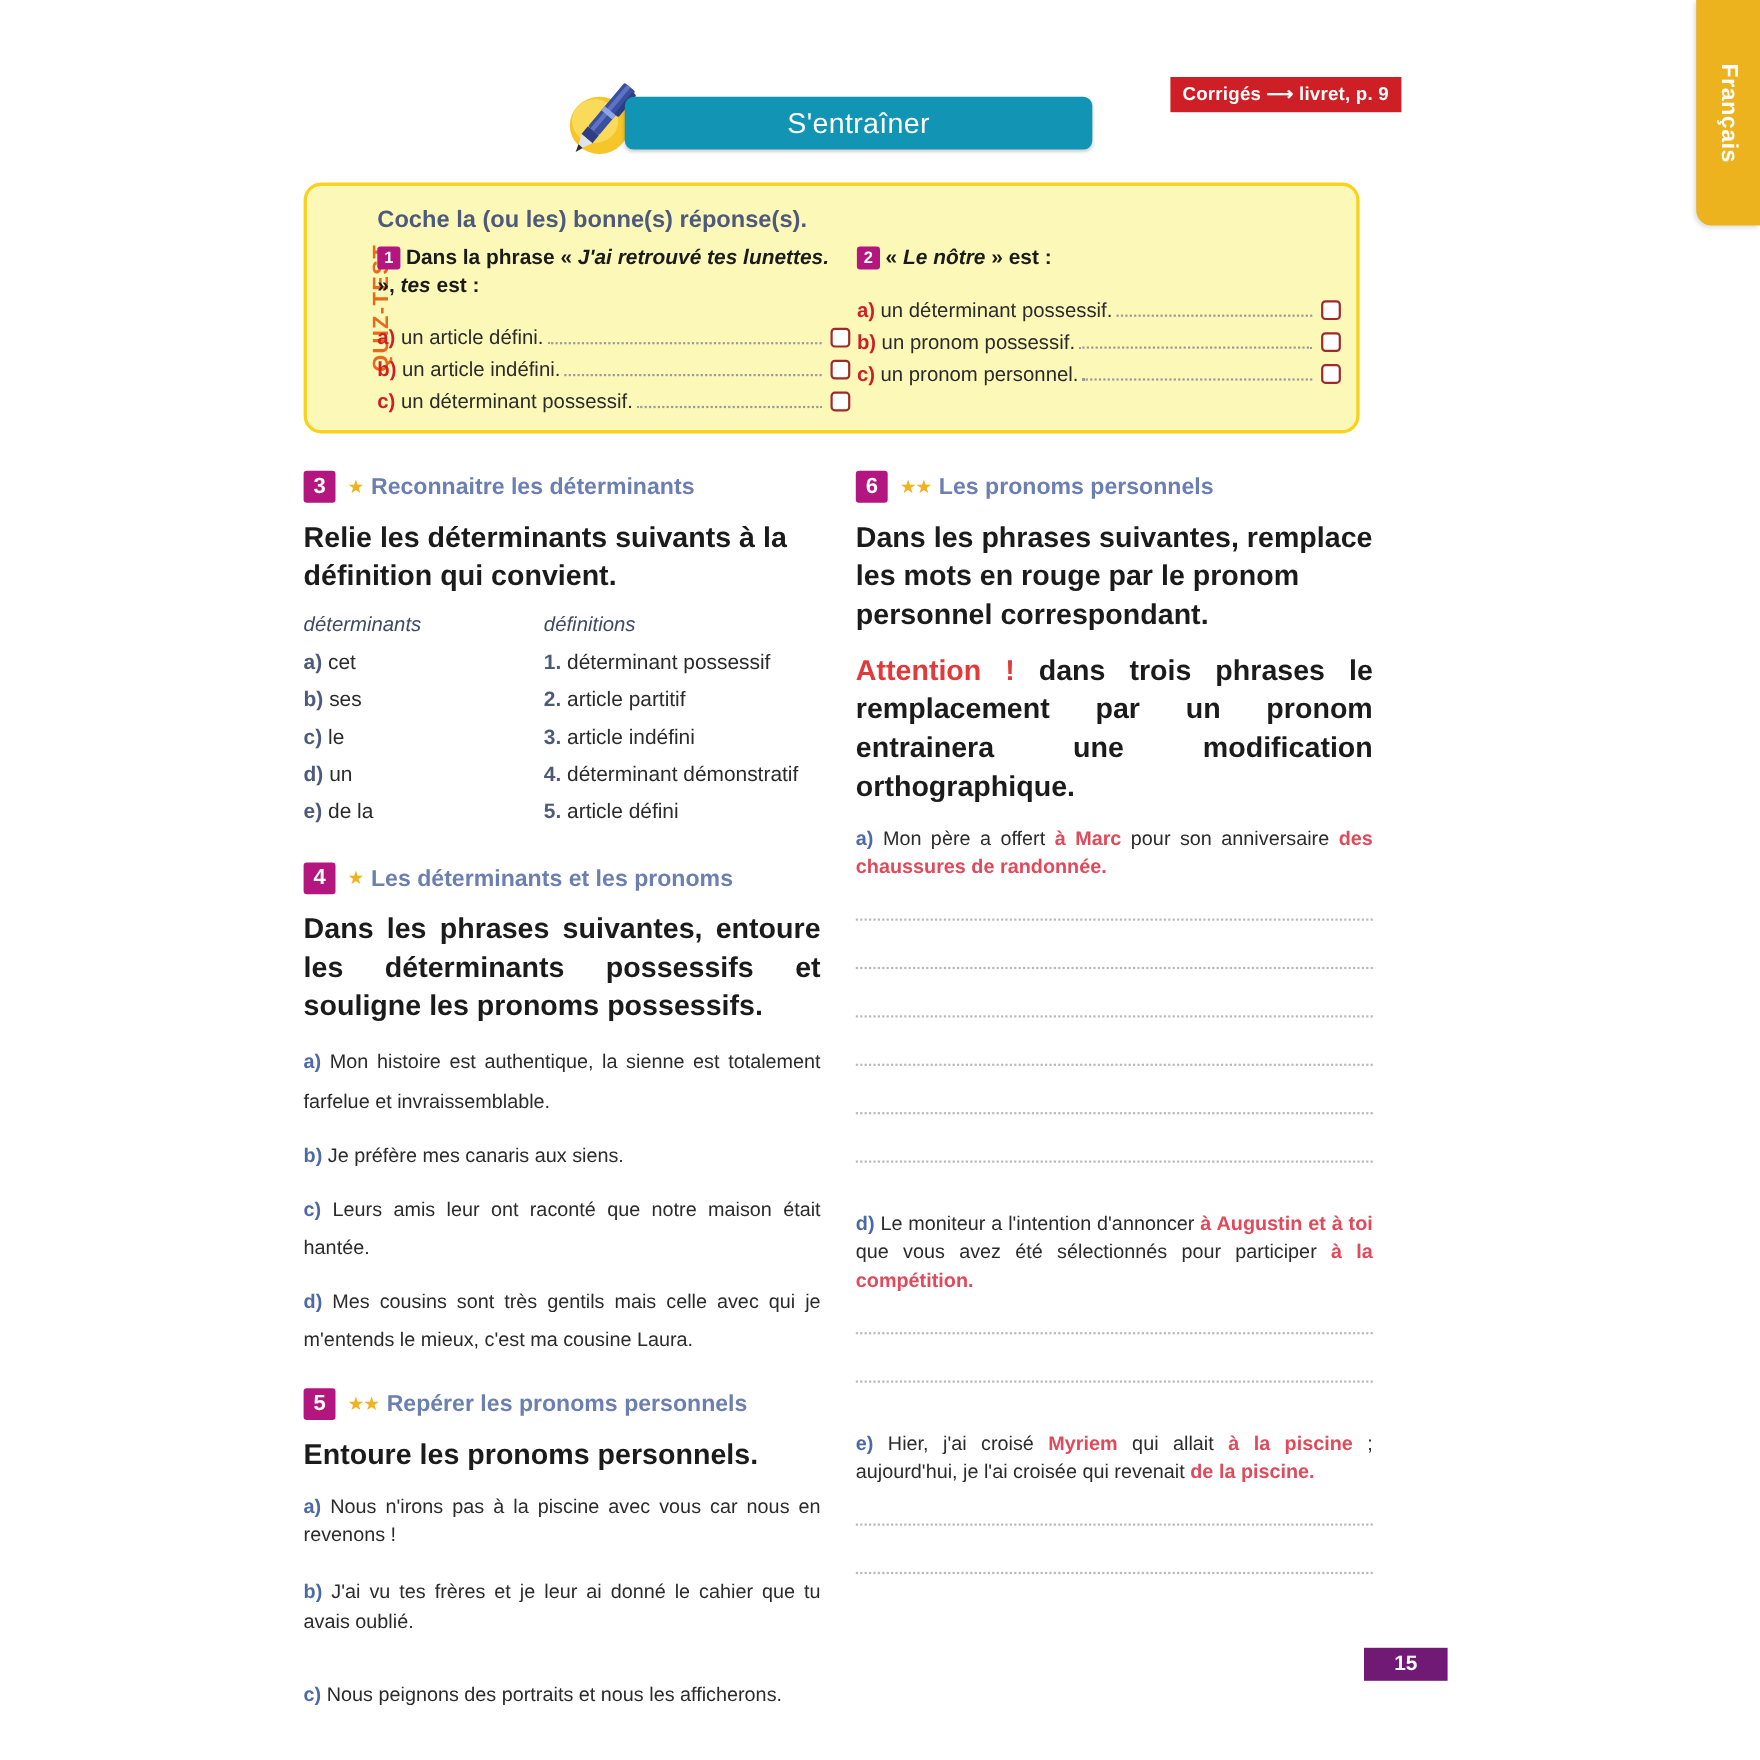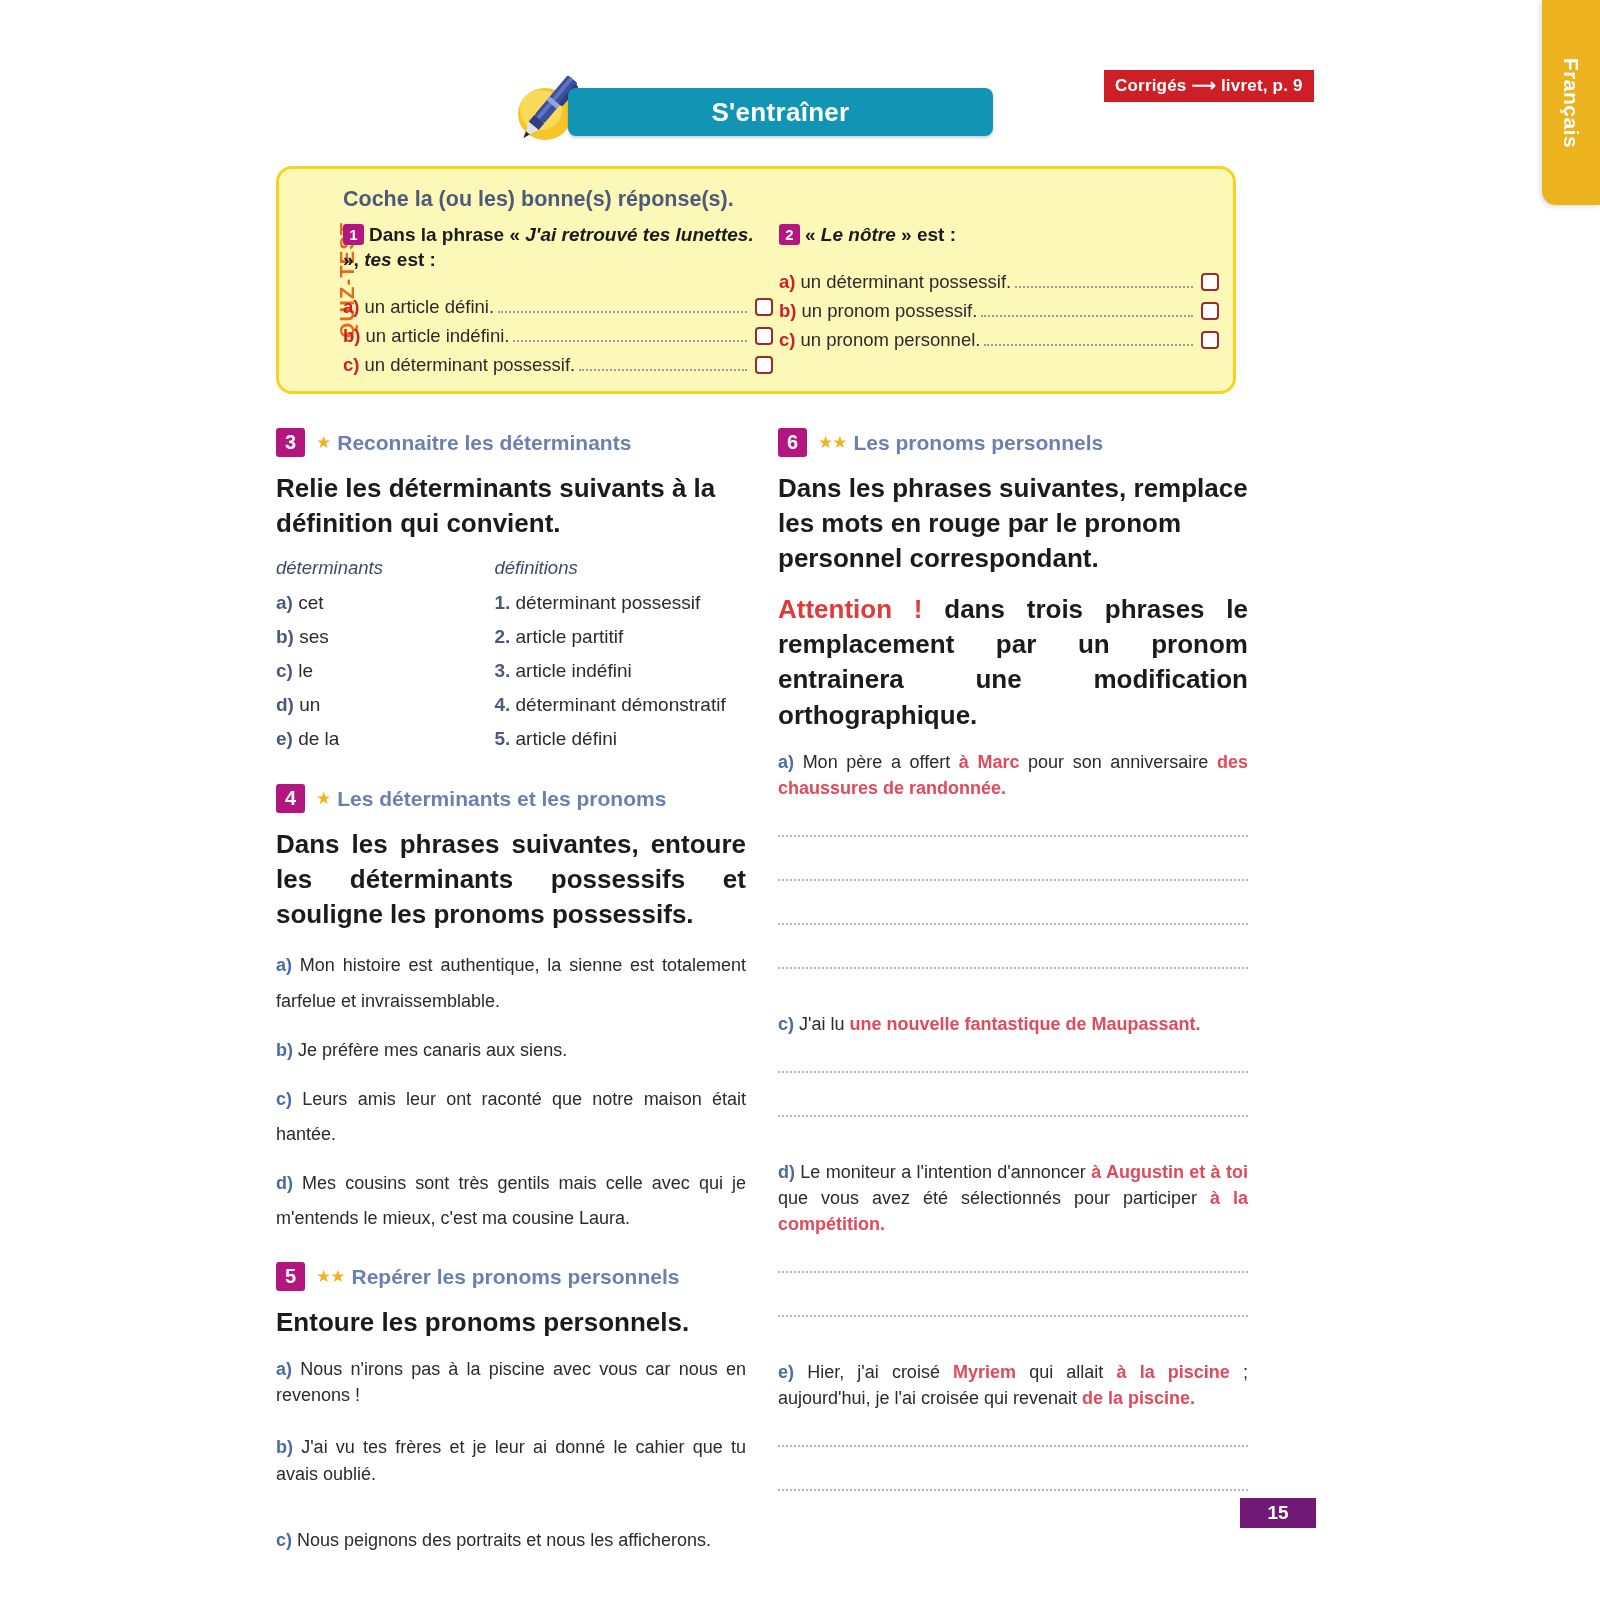--- a/index.html
+++ b/index.html
@@ -60,26 +60,26 @@
     left: 568px; top: 28px;
     width: 425px; height: 48px;
     background: #1295b4;
     border-radius: 8px;
     display: flex; align-items: center; justify-content: center;
     box-shadow: 0 2px 3px rgba(0,0,0,.18);
   }
   .banner-title {
     color: #ffffff;
     font-size: 26px;
-    font-weight: bold;
+    font-weight: normal;
     letter-spacing: .3px;
   }
   .corriges {
     position: absolute;
-    left: 1104px; top: 10px;
+    left: 1064px; top: 10px;
     background: #cf1f26;
     color: #ffffff;
     font-size: 17px;
     font-weight: bold;
     padding: 5px 11px 6px 11px;
     letter-spacing: .2px;
     white-space: nowrap;
   }
 
   
@@ -404,24 +404,20 @@
     <div class="sentence tight">
       <span class="lt">a)</span>
       <span>Mon père a offert </span><span class="red">à Marc</span><span> pour son anniversaire </span><span class="red">des chaussures de randonnée.</span>
     </div>
     <div class="answer-line first"></div>
     <div class="answer-line"></div>
 
     <div class="answer-line first"></div>
     <div class="answer-line"></div>
 
-    <div class="sentence tight">
-      <span class="lt">c)</span>
-      <span>J'ai lu </span><span class="red">une nouvelle fantastique de Maupassant.</span>
-    </div>
     <div class="answer-line first"></div>
     <div class="answer-line"></div>
 
     <div class="sentence tight">
       <span class="lt">d)</span>
       <span>Le moniteur a l'intention d'annoncer </span><span class="red">à Augustin et à toi</span><span> que vous avez été sélectionnés pour participer </span><span class="red">à la compétition.</span>
     </div>
     <div class="answer-line first"></div>
     <div class="answer-line"></div>
 

